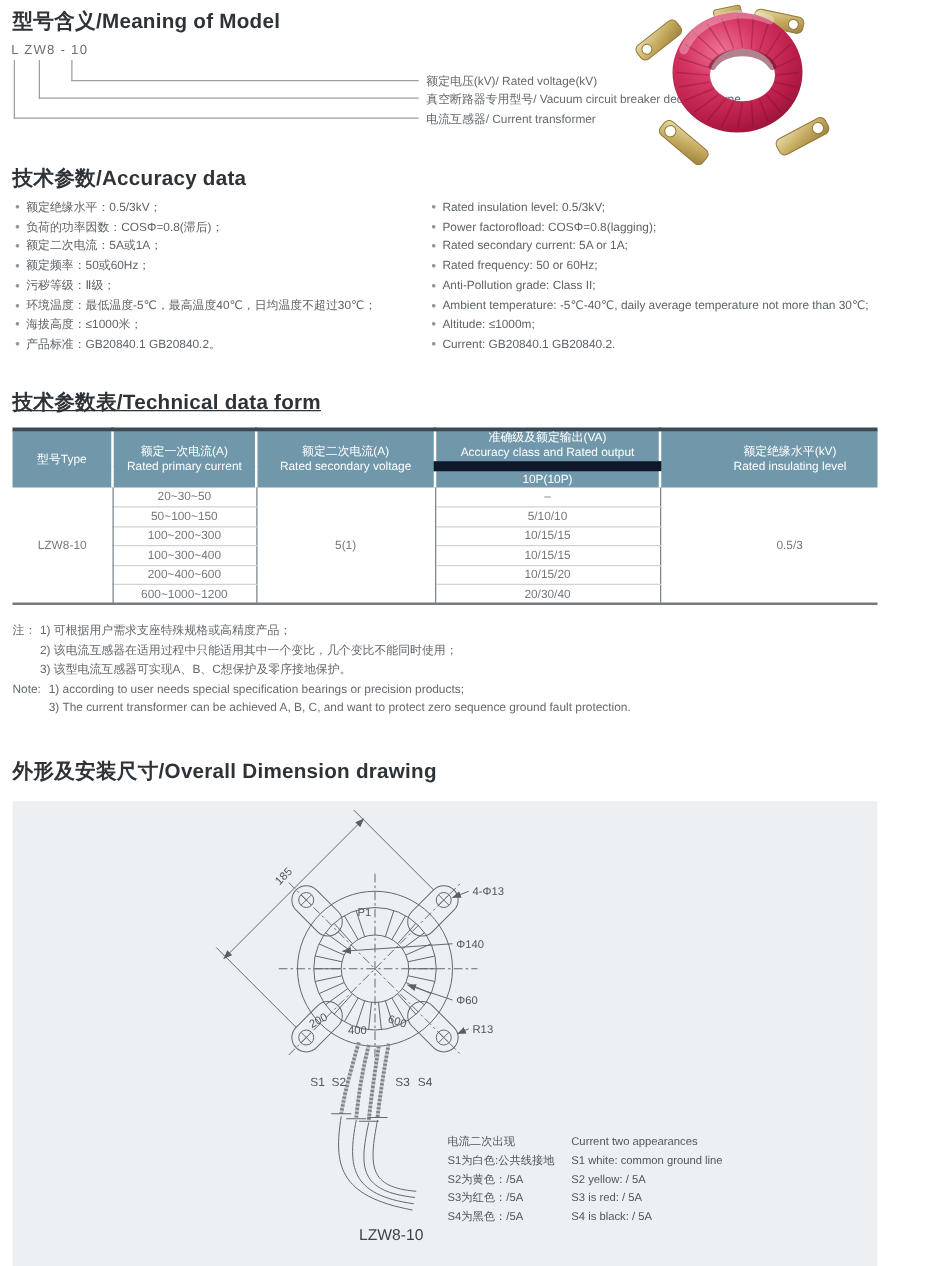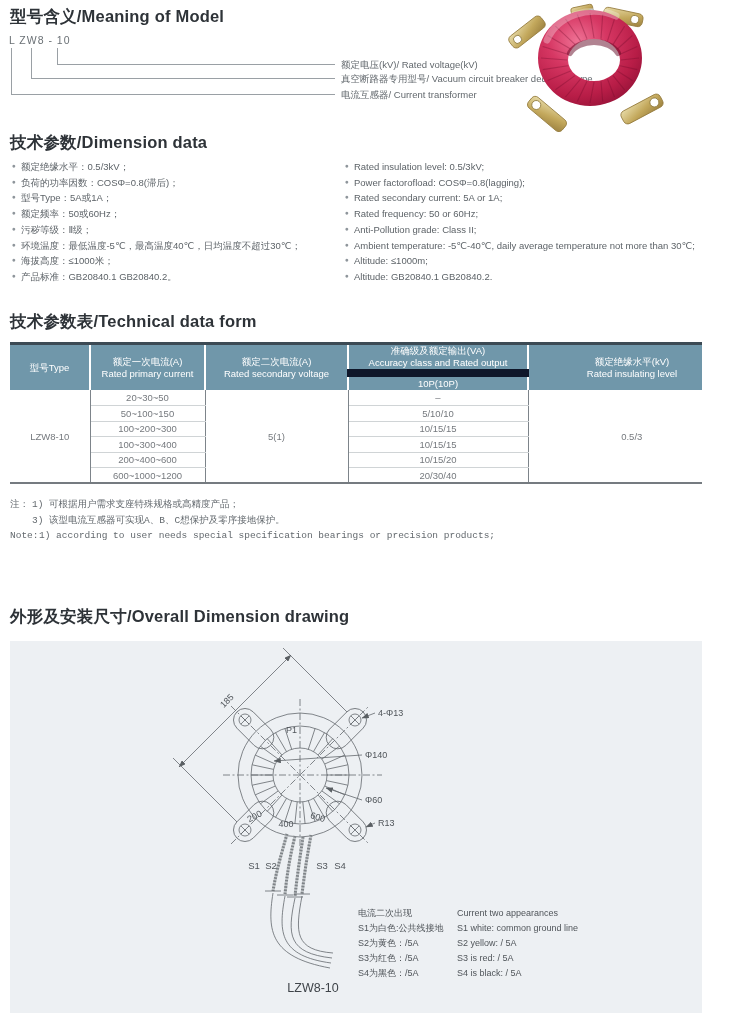--- a/index.html
+++ b/index.html
@@ -31,21 +31,21 @@
   .data-table th.last { border-right:none; }
   .data-table th.acc { border-bottom:8px solid #0f172a; }
   .data-table td { font-size:9.5px; color:#75797e; text-align:center; vertical-align:middle; height:15.5px;
                    border-right:1px solid #7d848a; border-bottom:1px solid #d0d4d6; }
   .data-table td.last { border-right:none; }
   .data-table td.span { border-bottom:none; }
   .data-table tbody tr:last-child td { border-bottom:none; }
 
   
   .notes { position:absolute; left:10px; top:497px; font-size:9.5px; color:#63696e; }
-  .notes .line { line-height:15.6px; white-space:nowrap;font-family:Liberation Mono, monospace; }
+  .notes .line { line-height:15.6px; white-space:nowrap; }
   .np { display:inline-block; }
   .np-cn { width:22px; }
   .np-en { width:29px; }
   .ind-cn { padding-left:22px; }
   .ind-en { padding-left:29px; }
 
   
   .panel { position:absolute; left:10px; top:641px; width:725px; height:372px; background:#edf0f3; }
   .panel svg { display:block; }
   .dwg { stroke:#63686d; stroke-width:.8; fill:none; }
@@ -133,45 +133,45 @@
           <line x1="105.5" y1="38.9" x2="112.5" y2="17.0"></line>
           <line x1="111.1" y1="42.4" x2="122.6" y2="24.2"></line>
           <line x1="115.4" y1="47.0" x2="130.4" y2="33.5"></line>
           <line x1="118.1" y1="52.3" x2="135.3" y2="44.4"></line>
         </g>
       <path d="M68,51 A26,18 0 0 1 116,51" stroke="rgba(100,8,35,0.5)" stroke-width="6" fill="none" stroke-linecap="round"></path>
       <path d="M45,38 A50,44 0 0 1 114,14" stroke="rgba(255,255,255,0.30)" stroke-width="7" fill="none" stroke-linecap="round"></path>
     </g>
   </svg>
 
-  <div class="sec-title" style="top:132px;">技术参数/Dimension data</div>
+  <div class="sec-title" style="top:132px;">技术参数/Accuracy data</div>
 
   <div class="bullets left">
     <div class="b-line"><span class="dot">●</span><span>额定绝缘水平：0.5/3kV；</span></div>
     <div class="b-line"><span class="dot">●</span><span>负荷的功率因数：COSΦ=0.8(滞后)；</span></div>
-    <div class="b-line"><span class="dot">●</span><span>型号Type：5A或1A；</span></div>
+    <div class="b-line"><span class="dot">●</span><span>额定二次电流：5A或1A；</span></div>
     <div class="b-line"><span class="dot">●</span><span>额定频率：50或60Hz；</span></div>
     <div class="b-line"><span class="dot">●</span><span>污秽等级：Ⅱ级；</span></div>
     <div class="b-line"><span class="dot">●</span><span>环境温度：最低温度-5℃，最高温度40℃，日均温度不超过30℃；</span></div>
     <div class="b-line"><span class="dot">●</span><span>海拔高度：≤1000米；</span></div>
     <div class="b-line"><span class="dot">●</span><span>产品标准：GB20840.1  GB20840.2。</span></div>
   </div>
 
   <div class="bullets right">
     <div class="b-line"><span class="dot">●</span><span>Rated insulation level: 0.5/3kV;</span></div>
     <div class="b-line"><span class="dot">●</span><span>Power factorofload: COSΦ=0.8(lagging);</span></div>
     <div class="b-line"><span class="dot">●</span><span>Rated secondary current: 5A or 1A;</span></div>
     <div class="b-line"><span class="dot">●</span><span>Rated frequency: 50 or 60Hz;</span></div>
     <div class="b-line"><span class="dot">●</span><span>Anti-Pollution grade: Class II;</span></div>
     <div class="b-line"><span class="dot">●</span><span>Ambient temperature: -5℃-40℃, daily average temperature not more than 30℃;</span></div>
     <div class="b-line"><span class="dot">●</span><span>Altitude: ≤1000m;</span></div>
-    <div class="b-line"><span class="dot">●</span><span>Altitude: GB20840.1  GB20840.2.</span></div>
+    <div class="b-line"><span class="dot">●</span><span>Current: GB20840.1  GB20840.2.</span></div>
   </div>
 
-  <div class="sec-title" style="top:311px;">技术参数表/Technical data form</div>
+  <div class="sec-title" style="top:311px;text-decoration:underline;">技术参数表/Technical data form</div>
 
   <table class="data-table">
     <colgroup>
         <col style="width:80px">
         <col style="width:115px">
         <col style="width:143px">
         <col style="width:180px">
         <col style="width:207px">
       </colgroup>
     <thead>
@@ -226,22 +226,24 @@
         </tr>
       <tr>
           <td>600~1000~1200</td>
           <td>20/30/40</td>
         </tr>
     </tbody>
   </table>
 
   <div class="notes">
     <div class="line"><span class="np np-cn">注：</span><span>1) 可根据用户需求支座特殊规格或高精度产品；</span></div>
+    <div class="line ind-cn">2) 该电流互感器在适用过程中只能适用其中一个变比，几个变比不能同时使用；</div>
     <div class="line ind-cn">3) 该型电流互感器可实现A、B、C想保护及零序接地保护。</div>
     <div class="line"><span class="np np-en">Note:</span><span>1) according to user needs special specification bearings or precision products;</span></div>
+    <div class="line ind-en">3) The current transformer can be achieved A, B, C, and want to protect zero sequence ground fault protection.</div>
   </div>
 
   <div class="sec-title" style="top:606px;">外形及安装尺寸/Overall Dimension drawing</div>
 
   <div class="panel">
     <svg width="725" height="372" viewBox="0 0 725 372">
       <defs>
         <marker id="arr" markerWidth="9" markerHeight="7" refX="8.5" refY="3.5" orient="auto-start-reverse">
           <path d="M0,0 L9,3.5 L0,7 Z" fill="#5a5f63"></path>
         </marker>

